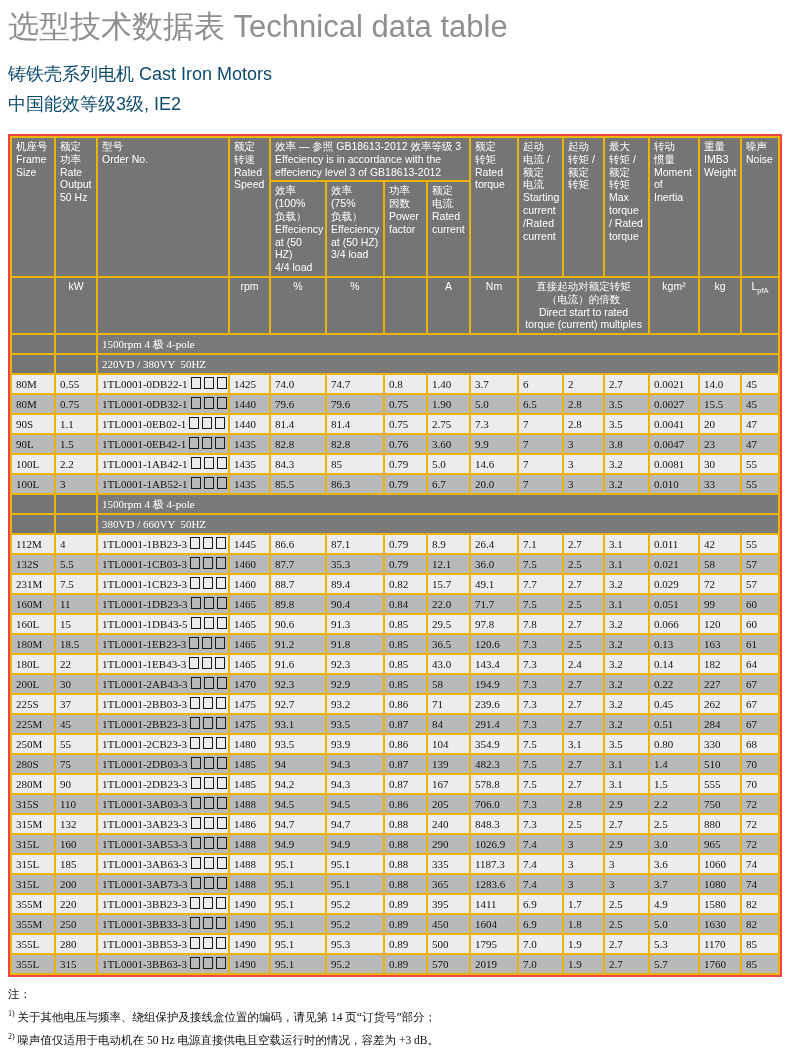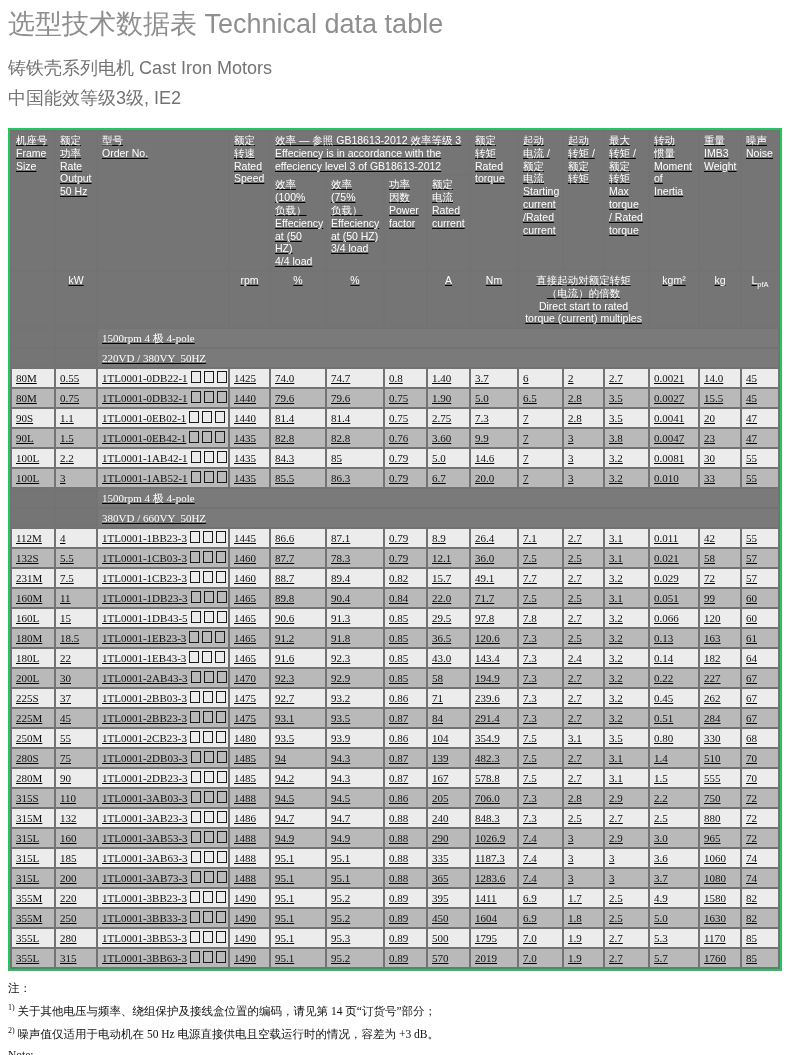--- a/index.html
+++ b/index.html
@@ -1,24 +1,24 @@
 <!DOCTYPE html>
 <html><head>
 <meta charset="utf-8">
 <style>
   html,body { margin:0; padding:0; background:#fff; }
   body { width:790px; font-family:"Liberation Sans", sans-serif; }
   .page { padding:6px 7px 10px 8px; }
 
-  .title { font-size:27px; color:#8f8f8f; margin:0 0 14px 0; font-weight:normal; letter-spacing:0; }
-  .sub { font-size:18px; color:#737373; margin:0 0 6px 0; }
+  .title { font-size:31px; color:#8f8f8f; margin:0 0 14px 0; font-weight:normal; letter-spacing:0; }
+  .sub { font-size:18px; color:#0c4a6e; margin:0 0 6px 0; }
   .sub2 { margin-bottom:18px; }
 
-  table.tech { border-collapse:separate; border-spacing:2px; background:#737373;
-               border:2px solid #22c55e; table-layout:fixed; width:774px;text-decoration:underline; }
+  table.tech { border-collapse:separate; border-spacing:2px; background:#eab308;
+               border:2px solid #ef4444; table-layout:fixed; width:774px; }
   th, td { padding:2px 4px; vertical-align:top; text-align:left; box-sizing:border-box; }
 
   thead th { background:#757575; color:#fff; font-size:10.5px; font-weight:normal;
              line-height:1.22; white-space:pre-line; }
   tr.h-top th.group { height:40px;margin-top:34px; }
   tr.h-sub th { height:76px; }
   tr.h-units th { height:50px; white-space:pre-line;text-align:center; }
   tr.h-units sub { font-size:7.5px; }
 
   td.band-side { background:#757575; }
@@ -297,21 +297,21 @@
           <td>0.011</td>
           <td>42</td>
           <td>55</td>
         </tr>
         <tr class="row-dark">
           <td>132S</td>
           <td>5.5</td>
           <td><span>1TL0001-1CB03-3</span><span class="obox"></span><span class="obox"></span><span class="obox"></span></td>
           <td>1460</td>
           <td>87.7</td>
-          <td>78.3</td>
+          <td>35.3</td>
           <td>0.79</td>
           <td>12.1</td>
           <td>36.0</td>
           <td>7.5</td>
           <td>2.5</td>
           <td>3.1</td>
           <td>0.021</td>
           <td>58</td>
           <td>57</td>
         </tr>

